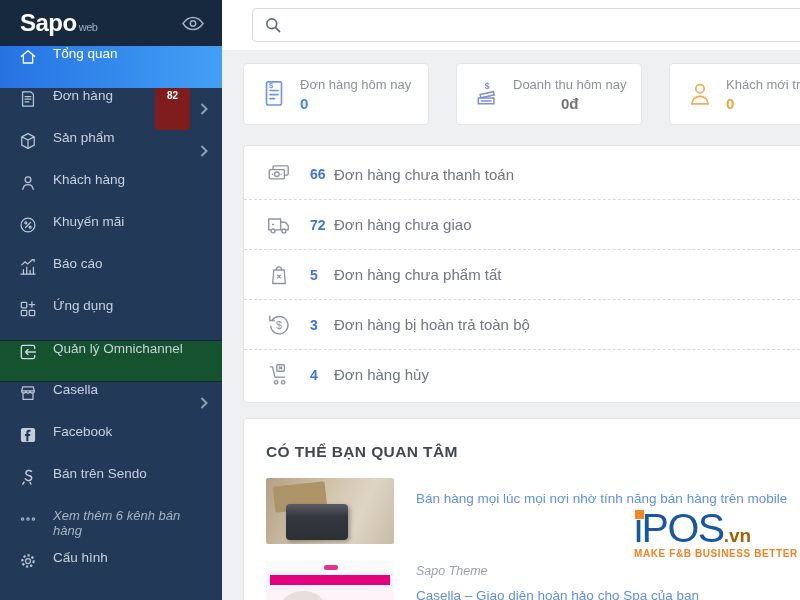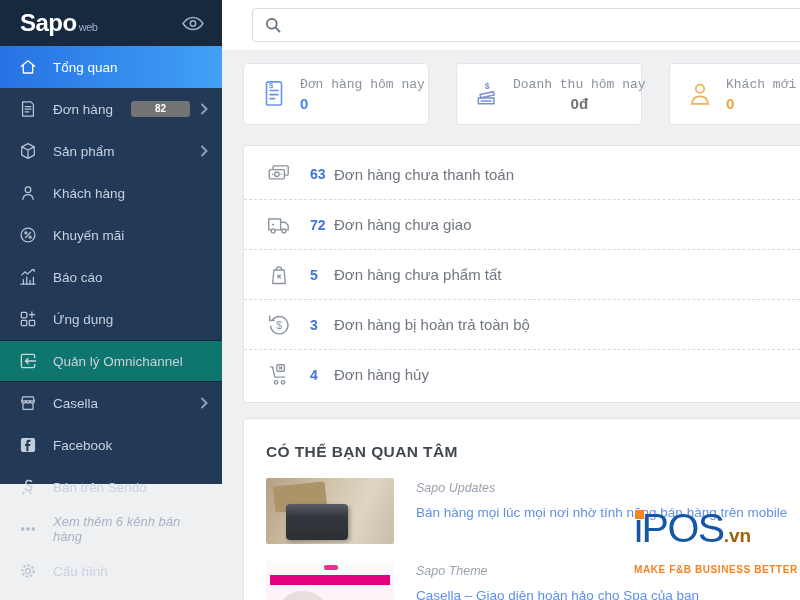--- a/index.html
+++ b/index.html
@@ -3,44 +3,44 @@
 <meta charset="utf-8">
 <style>
   * { margin:0; padding:0; box-sizing:border-box; }
   html,body { width:800px; height:600px; }
   body {
     position:relative; overflow:hidden;
     font-family:"Liberation Sans", sans-serif;
     background:#eef0f2;
   }
   
-  .sidebar { position:absolute; left:0; top:0; width:222px; height:484px; background:#223a58; z-index:5; }
+  .sidebar { position:absolute; left:0; top:0; width:222px; height:600px; background:#223a58; z-index:5; }
   .sb-header { height:46px; background:#17293f; display:flex; align-items:center; justify-content:space-between; padding:0 18px 0 20px; }
   .logo { color:#fff; font-weight:bold; font-size:24px; letter-spacing:-0.5px; }
   .logo .logo-suffix { font-size:11px; font-weight:normal; color:#9db0c9; margin-left:2px; }
-  .nav-item { height:42px; display:flex; align-items:center; padding:0 14px 0 17px; color:#c7d1df; font-size:13.5px; cursor:pointer; }
+  .nav-item { height:42px; display:flex; padding:0 14px 0 17px; color:#c7d1df; font-size:13.5px; cursor:pointer; }
   .nav-item.active { background:linear-gradient(90deg,#2673e3,#42a0f5); color:#fff; }
-  .nav-item.band { background:#0f766e; border-top:1px solid #142639; border-bottom:1px solid #142639; }
+  .nav-item.band { background:#14532d; border-top:1px solid #142639; border-bottom:1px solid #142639; }
   .nav-item.muted .nav-label { font-style:italic; color:#a7b3c4; font-size:13px; }
   .nav-ic { width:22px; height:22px; margin-right:14px; display:flex; align-items:center; justify-content:center; flex-shrink:0; }
-  .badge { margin-left:auto; background:#737373; color:#fff; font-size:10px; font-weight:bold; border-radius:3px; padding:3px 24px; line-height:1; }
+  .badge { margin-left:auto; background:#7f1d1d; color:#fff; font-size:10px; font-weight:bold; border-radius:3px; padding:3px 12px; line-height:1; }
   .chev { margin-left:auto; display:flex; align-items:center; }
   .chev.after-badge { margin-left:10px; }
   
   .topbar { position:absolute; left:222px; top:0; right:0; height:50px; background:#fff; z-index:2; }
   .searchbox { position:absolute; left:30px; top:8px; right:-8px; height:34px; border:1px solid #d8dade; border-radius:4px; background:#fff; display:flex; align-items:center; padding:0 12px; }
   .searchbox input { border:none; outline:none; flex:1; font-size:13.5px; margin-left:10px; color:#3c444e; font-family:"Liberation Sans",sans-serif; background:transparent; }
   .searchbox input::placeholder { color:#9aa2ad; }
   
   .main { position:absolute; left:222px; top:50px; right:0; bottom:0; background:#eef0f2; }
   .stats { position:absolute; left:21px; top:13px; display:flex; gap:27px; }
   .stat-card { width:186px; height:62px; background:#fff; border:1px solid #e2e4e8; border-radius:4px; display:flex; align-items:center; padding-left:14px; flex-shrink:0; }
   .stat-ic { width:32px; display:flex; justify-content:center; flex-shrink:0; }
   .stat-txt { margin-left:10px; white-space:nowrap; }
-  .stat-title { font-size:13px; color:#8b919c;font-family:Liberation Mono, monospace; }
+  .stat-title { font-size:13px; color:#8b919c; }
   .stat-value { font-size:15px; font-weight:bold; margin-top:3px; }
   .v-blue { color:#4285ec; } .v-indigo { color:#737373;text-align:center; } .v-orange { color:#f0a33f; }
   .orders-card { position:absolute; left:21px; top:95px; width:578px; background:#fff; border:1px solid #e2e4e8; border-radius:4px; padding:3px 0; }
   .order-row { height:50px; display:flex; align-items:center; padding:0 20px; }
   .order-row + .order-row { border-top:1px dashed #d6d9de; }
   .order-ic { width:30px; display:flex; justify-content:center; flex-shrink:0; }
   .order-count { color:#3e74dd; font-weight:bold; font-size:14px; margin-left:16px; min-width:18px; }
   .order-label { color:#6f7680; font-size:15px; margin-left:6px; }
   .interest-card { position:absolute; left:21px; top:368px; width:578px; height:250px; background:#fff; border:1px solid #e2e4e8; border-radius:4px; padding:24px 22px; }
   .interest-heading { font-size:15.5px; font-weight:600; color:#40474f; letter-spacing:0.4px; }
@@ -56,21 +56,21 @@
   .thumb-spa .spa-body { position:absolute; left:14px; top:30px; width:46px; height:36px; background:#e8dede; border-radius:50% 50% 0 0; }
   .interest-info { margin-left:22px; padding-top:3px; min-width:0; }
   .interest-cat { font-style:italic; color:#9aa2ad; font-size:12.5px; }
   .interest-link { display:block; color:#5f8fe8; font-size:13.5px; margin-top:10px; text-decoration:none; white-space:nowrap; }
   
   .watermark { position:absolute; left:634px; top:508px; z-index:50; line-height:1; }
   .wm-brand { font-weight:400; font-size:41px; color:#1557a5; letter-spacing:-1.5px; }
   .wm-i { position:relative; }
   .wm-i::after { content:''; position:absolute; left:1px; top:5px; width:9px; height:9px; background:#f6861f; }
   .wm-domain { font-size:19px; font-weight:800; color:#a16207; letter-spacing:0; }
-  .wm-tagline { color:#f58220; font-size:10px; font-weight:bold; letter-spacing:0.6px; margin-top:16px; white-space:nowrap; }
+  .wm-tagline { color:#f58220; font-size:10px; font-weight:bold; letter-spacing:0.6px; margin-top:0; white-space:nowrap; }
   svg { display:block; }
 </style>
 </head>
 <body>
 
 <div class="sidebar">
   <div class="sb-header">
     <div class="logo">
       <span>Sapo</span><span class="logo-suffix">web</span>
     </div>
@@ -296,21 +296,21 @@
   <div class="orders-card">
     <div class="order-row">
       <span class="order-ic">
         <svg width="26" height="24" viewBox="0 0 24 22" fill="none" stroke="#8d959f" stroke-width="1.3">
             <rect x="6.5" y="3.5" width="14" height="8.5" rx="1"></rect>
             <rect x="3" y="7" width="14" height="8.5" rx="1" fill="#fff"></rect>
             <circle cx="10" cy="11.2" r="2.1"></circle>
             <path d="M5.5 11.2h1M13.5 11.2h1"></path>
           </svg>
       </span>
-      <span class="order-count">63</span>
+      <span class="order-count">66</span>
       <span class="order-label">Đơn hàng chưa thanh toán</span>
     </div>
     <div class="order-row">
       <span class="order-ic">
         <svg width="26" height="24" viewBox="0 0 24 22" fill="none" stroke="#8d959f" stroke-width="1.3" stroke-linejoin="round">
             <path d="M2.5 5.5h11v10h-11z"></path>
             <path d="M13.5 8.5h4.2l2.8 3v4h-7"></path>
             <circle cx="6.5" cy="16.5" r="1.8" fill="#fff"></circle>
             <circle cx="16.5" cy="16.5" r="1.8" fill="#fff"></circle>
             <path d="M5.5 10.5h2"></path>
@@ -355,21 +355,20 @@
       <span class="order-label">Đơn hàng hủy</span>
     </div>
   </div>
 
   <div class="interest-card">
     <div class="interest-heading">CÓ THỂ BẠN QUAN TÂM</div>
 
     <div class="interest-item">
       <div class="thumb thumb-printer"></div>
       <div class="interest-info">
-        <div class="interest-cat">Sapo Updates</div>
         <a class="interest-link" href="#">Bán hàng mọi lúc mọi nơi nhờ tính năng bán hàng trên mobile</a>
       </div>
     </div>
 
     <div class="interest-item">
       <div class="thumb thumb-spa">
         <div class="spa-top"></div>
           <div class="spa-dot"></div>
           <div class="spa-bar"></div>
           <div class="spa-body"></div>

